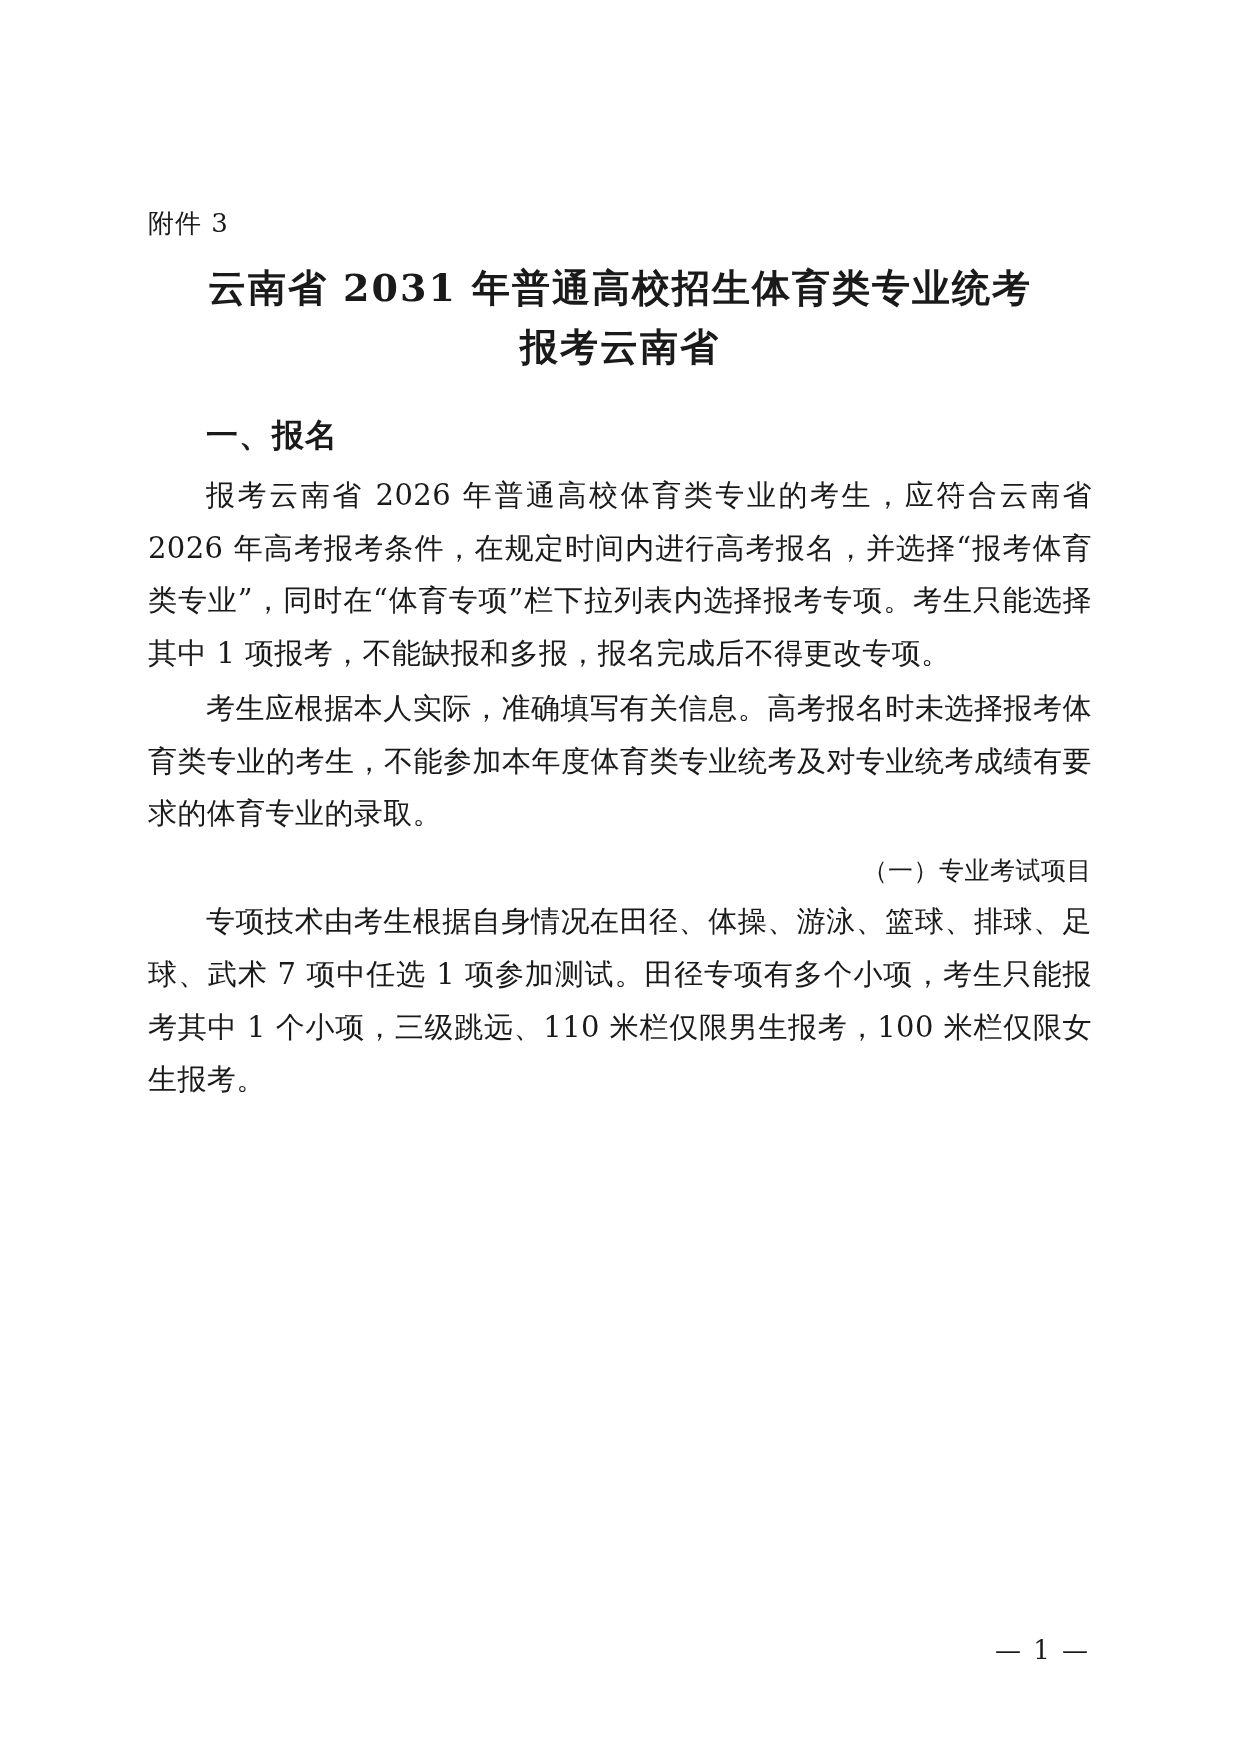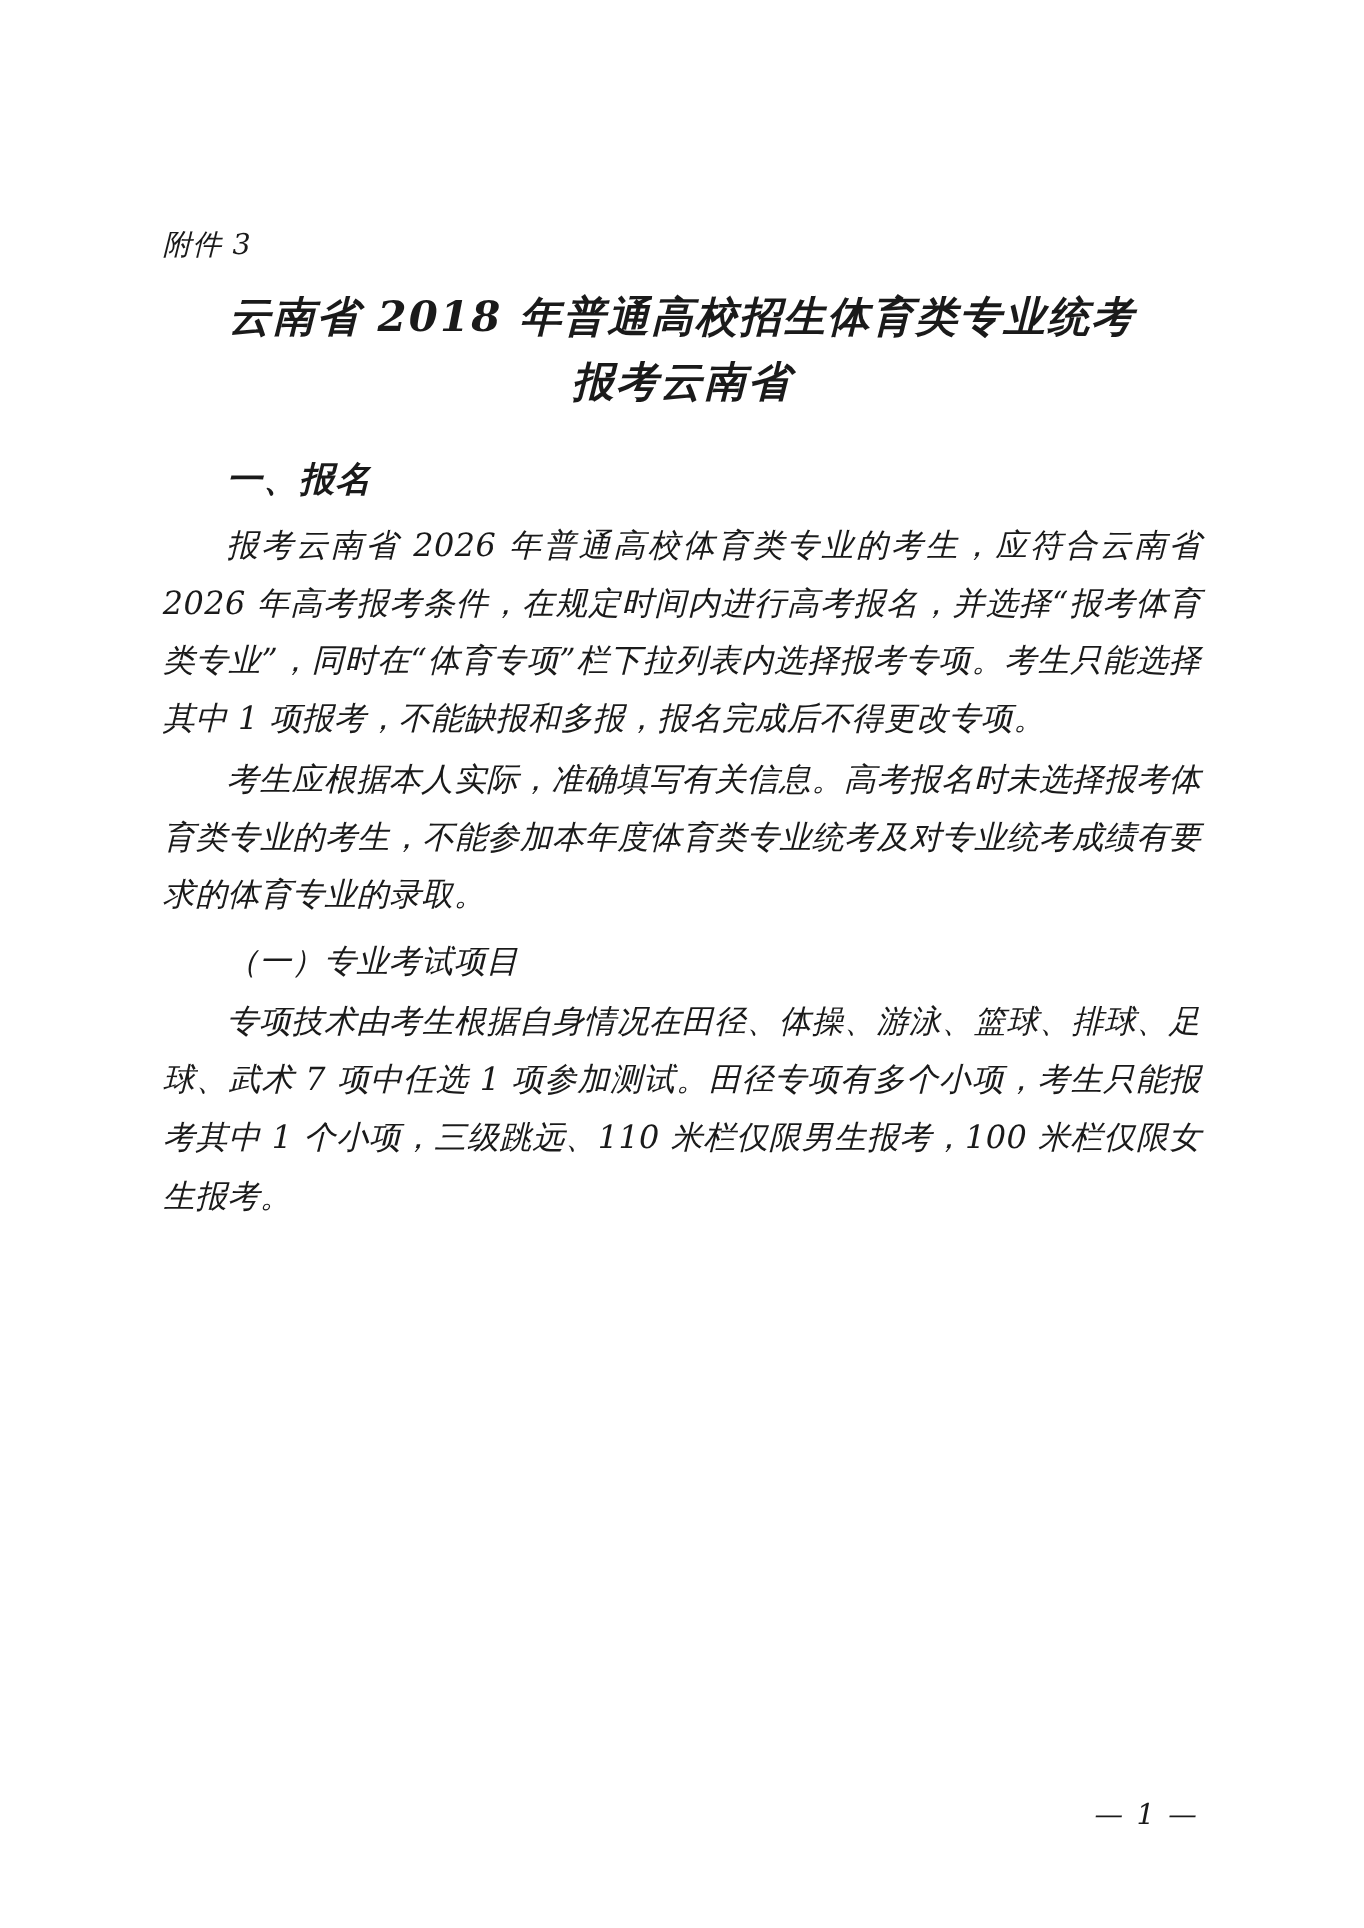--- a/index.html
+++ b/index.html
@@ -15,21 +15,20 @@
     position: relative;
     overflow: hidden;
   }
   .page {
     position: absolute;
     top: 0; left: 0;
     width: 1240px;
     height: 1753px;
     box-sizing: border-box;
     padding: 205px 148px 32px 148px;
-    font-style: italic;
   }
   .attachment-label {
     font-size: 26px;
     letter-spacing: 1px;
     font-family: "DejaVu Serif", "Liberation Serif", serif;
     margin: 0 0 18px 0;
     line-height: 1.4;
   }
   .doc-title {
     text-align: center;
@@ -45,26 +44,27 @@
   }
   .section-heading {
     font-size: 32px;
     font-weight: bold;
     line-height: 1.8;
     letter-spacing: 1px;
     margin: 16px 0 4px 0;
     text-indent: 58px;
   }
   .sub-heading {
-    font-size: 29px;
+    font-size: 25px;
     line-height: 1.8;
     letter-spacing: 0.5px;
     margin: 8px 0 2px 0;
     text-indent: 58px;
     font-weight: 500;
+    text-align: right;
   }
   p.body-text {
     font-size: 29px;
     line-height: 1.82;
     letter-spacing: 0.4px;
     margin: 2px 0 2px 0;
     text-indent: 58px;
     text-align: justify;
     text-justify: inter-ideograph;
   }
@@ -78,21 +78,21 @@
   }
 </style>
 </head>
 <body>
 
 <div class="page">
 
   <div class="attachment-label">附件 3</div>
 
   <h1 class="doc-title">
-    <span class="line">云南省 2018 年普通高校招生体育类专业统考</span>
+    <span class="line">云南省 2031 年普通高校招生体育类专业统考</span>
     <span class="line">报考云南省</span>
   </h1>
 
   <h2 class="section-heading">一、报名</h2>
 
   <p class="body-text">报考云南省 2026 年普通高校体育类专业的考生，应符合云南省 2026 年高考报考条件，在规定时间内进行高考报名，并选择“报考体育类专业”，同时在“体育专项”栏下拉列表内选择报考专项。考生只能选择其中 1 项报考，不能缺报和多报，报名完成后不得更改专项。</p>
 
   <p class="body-text">考生应根据本人实际，准确填写有关信息。高考报名时未选择报考体育类专业的考生，不能参加本年度体育类专业统考及对专业统考成绩有要求的体育专业的录取。</p>
 
 

